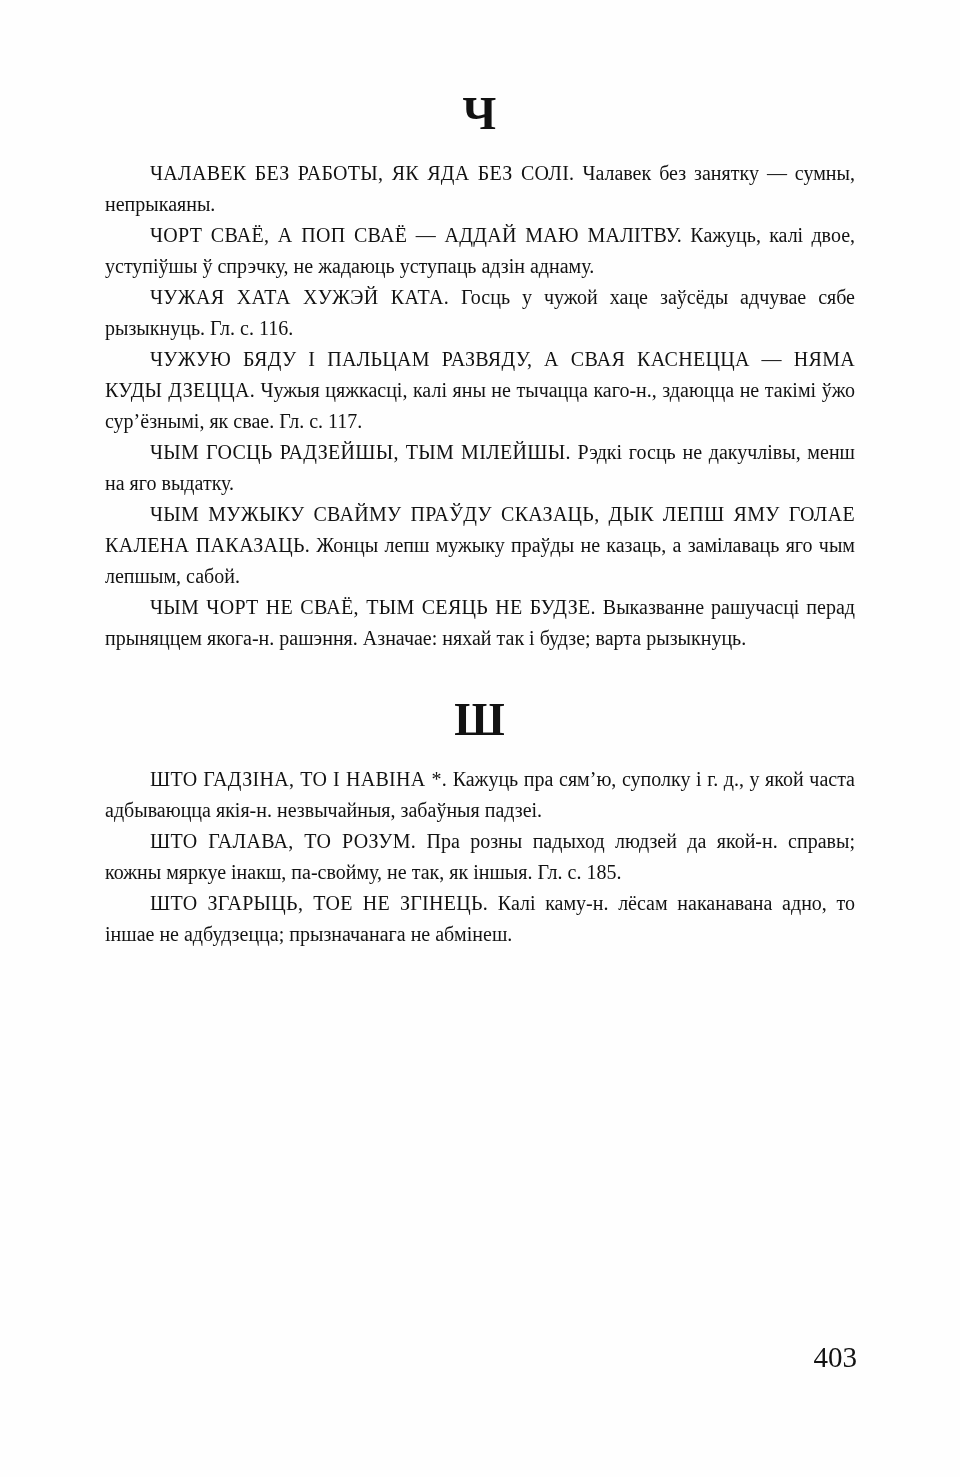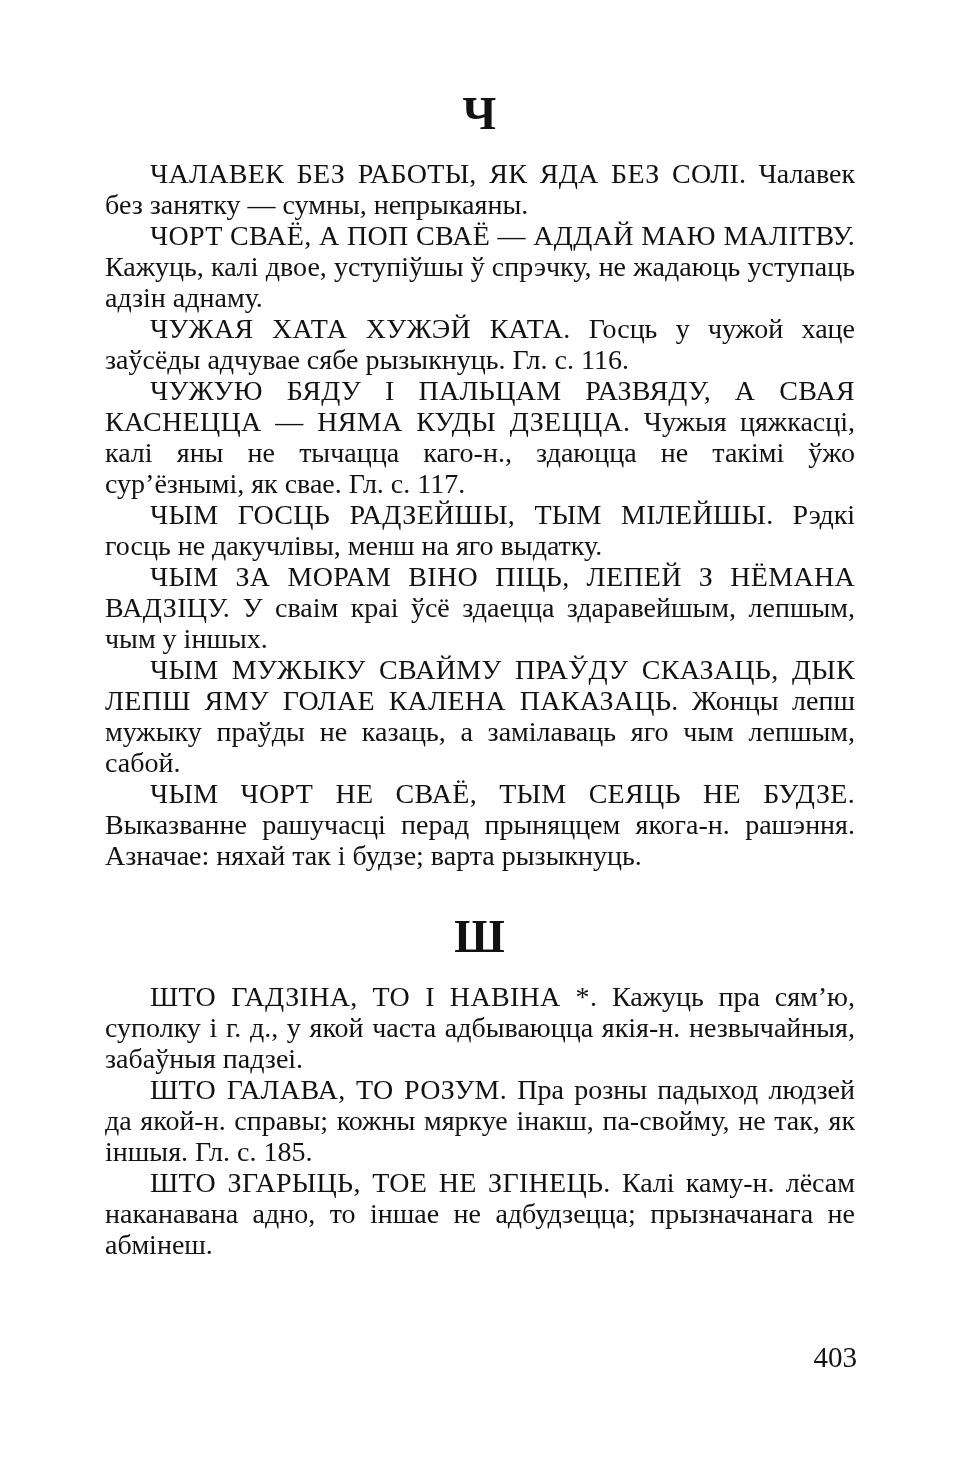--- a/index.html
+++ b/index.html
@@ -31,21 +31,21 @@
     letter-spacing: 1px;
   }
   .section:first-child .section-letter {
     margin-top: 90px;
   }
   .section + .section .section-letter {
     margin-top: 42px;
   }
   .entry {
     margin: 0;
-    font-size: 28px;
+    font-size: 20px;
     line-height: 31px;
     text-align: justify;
     text-indent: 45px;
   }
   .run.caps {
     letter-spacing: 0.3px;
   }
   .run.italic {
   }
   .page-number {
@@ -61,21 +61,20 @@
 
 <div class="page" style="background: rgb(254, 254, 254); color: rgb(18, 18, 18);">
   <div class="content">
       <div class="section">
         <h2 class="section-letter">Ч</h2>
         <p class="entry"><span class="run caps">ЧАЛАВЕК БЕЗ РАБОТЫ, ЯК ЯДА БЕЗ СОЛІ.</span><span class="run normal"> Чалавек без занятку — сумны, непрыкаяны.</span></p>
         <p class="entry"><span class="run caps">ЧОРТ СВАЁ, А ПОП СВАЁ — АДДАЙ МАЮ МАЛІТВУ.</span><span class="run normal"> Кажуць, калі двое, уступіўшы ў спрэчку, не жадаюць уступаць адзін аднаму.</span></p>
         <p class="entry"><span class="run caps">ЧУЖАЯ ХАТА ХУЖЭЙ КАТА.</span><span class="run normal"> Госць у чужой хаце заўсёды адчувае сябе рызыкнуць. </span><span class="run italic">Гл.</span><span class="run normal"> с. 116.</span></p>
         <p class="entry"><span class="run caps">ЧУЖУЮ БЯДУ І ПАЛЬЦАМ РАЗВЯДУ, А СВАЯ КАСНЕЦЦА — НЯМА КУДЫ ДЗЕЦЦА.</span><span class="run normal"> Чужыя цяжкасці, калі яны не тычацца каго-н., здаюцца не такімі ўжо сур’ёзнымі, як свае. </span><span class="run italic">Гл.</span><span class="run normal"> с. 117.</span></p>
         <p class="entry"><span class="run caps">ЧЫМ ГОСЦЬ РАДЗЕЙШЫ, ТЫМ МІЛЕЙШЫ.</span><span class="run normal"> Рэдкі госць не дакучлівы, менш на яго выдатку.</span></p>
-        <p class="entry"><span class="run caps">ЧЫМ ЗА МОРАМ ВІНО ПІЦЬ, ЛЕПЕЙ З НЁМАНА ВАДЗІЦУ.</span><span class="run normal"> У сваім краі ўсё здаецца здаравейшым, лепшым, чым у іншых.</span></p>
         <p class="entry"><span class="run caps">ЧЫМ МУЖЫКУ СВАЙМУ ПРАЎДУ СКАЗАЦЬ, ДЫК ЛЕПШ ЯМУ ГОЛАЕ КАЛЕНА ПАКАЗАЦЬ.</span><span class="run normal"> Жонцы лепш мужыку праўды не казаць, а замілаваць яго чым лепшым, сабой.</span></p>
         <p class="entry"><span class="run caps">ЧЫМ ЧОРТ НЕ СВАЁ, ТЫМ СЕЯЦЬ НЕ БУДЗЕ.</span><span class="run normal"> Выказванне рашучасці перад прыняццем якога-н. рашэння. </span><span class="run italic">Азначае:</span><span class="run normal"> няхай так і будзе; варта рызыкнуць.</span></p>
       </div>
       <div class="section">
         <h2 class="section-letter">Ш</h2>
         <p class="entry"><span class="run caps">ШТО ГАДЗІНА, ТО І НАВІНА *.</span><span class="run normal"> Кажуць пра сям’ю, суполку і г. д., у якой часта адбываюцца якія-н. незвычайныя, забаўныя падзеі.</span></p>
         <p class="entry"><span class="run caps">ШТО ГАЛАВА, ТО РОЗУМ.</span><span class="run normal"> Пра розны падыход людзей да якой-н. справы; кожны мяркуе інакш, па-свойму, не так, як іншыя. </span><span class="run italic">Гл.</span><span class="run normal"> с. 185.</span></p>
         <p class="entry"><span class="run caps">ШТО ЗГАРЫЦЬ, ТОЕ НЕ ЗГІНЕЦЬ.</span><span class="run normal"> Калі каму-н. лёсам наканавана адно, то іншае не адбудзецца; прызначанага не абмінеш.</span></p>
       </div>
     </div>

